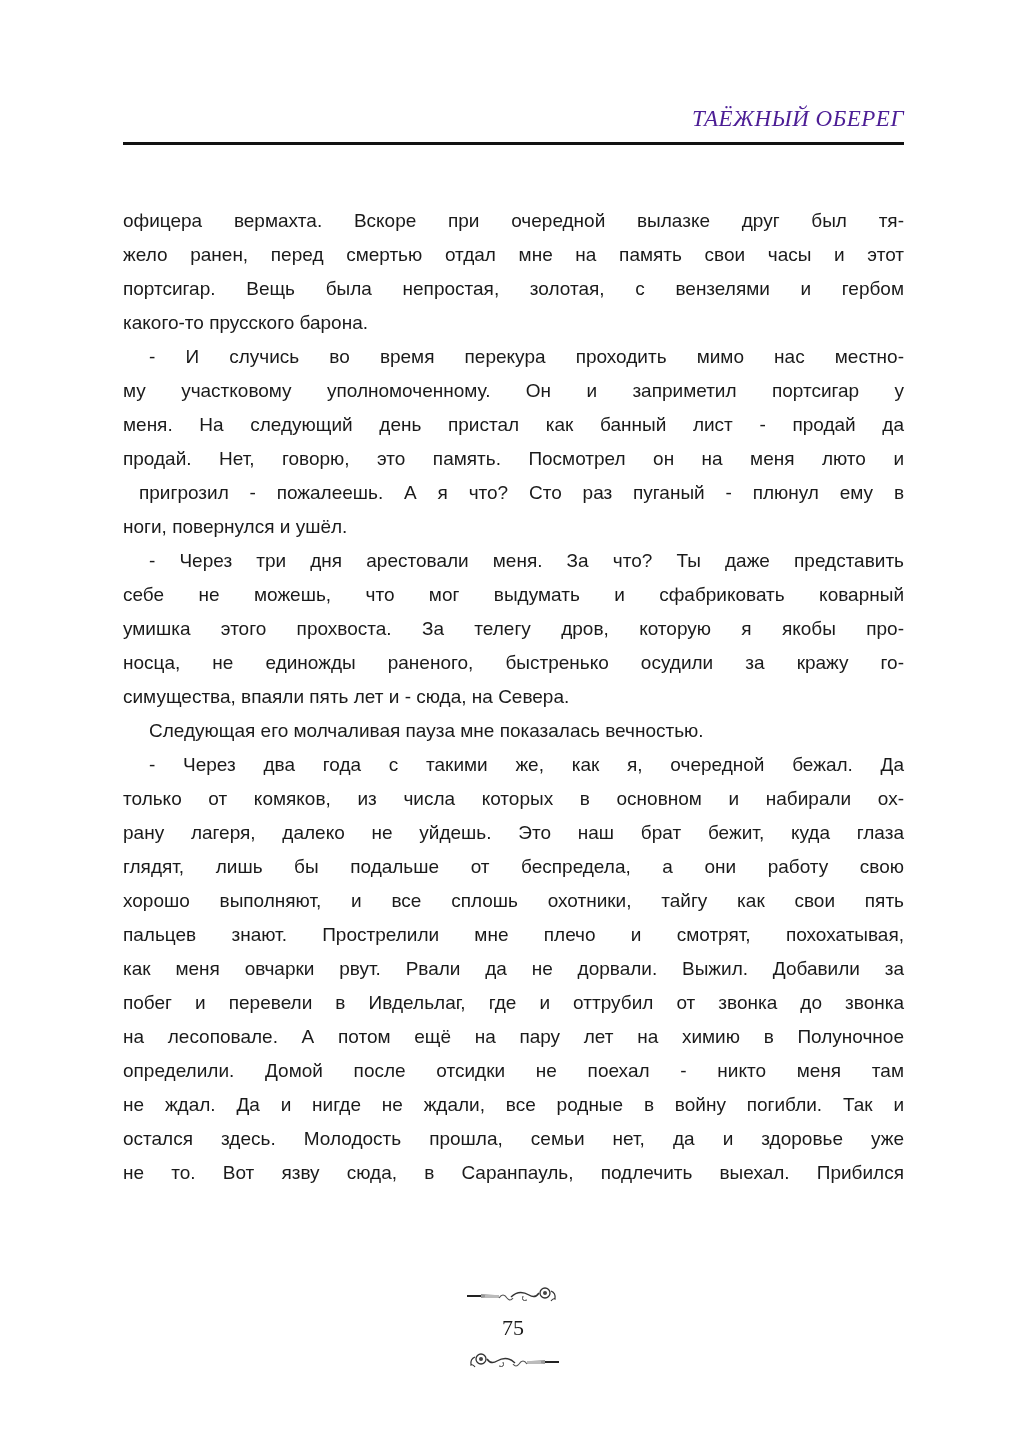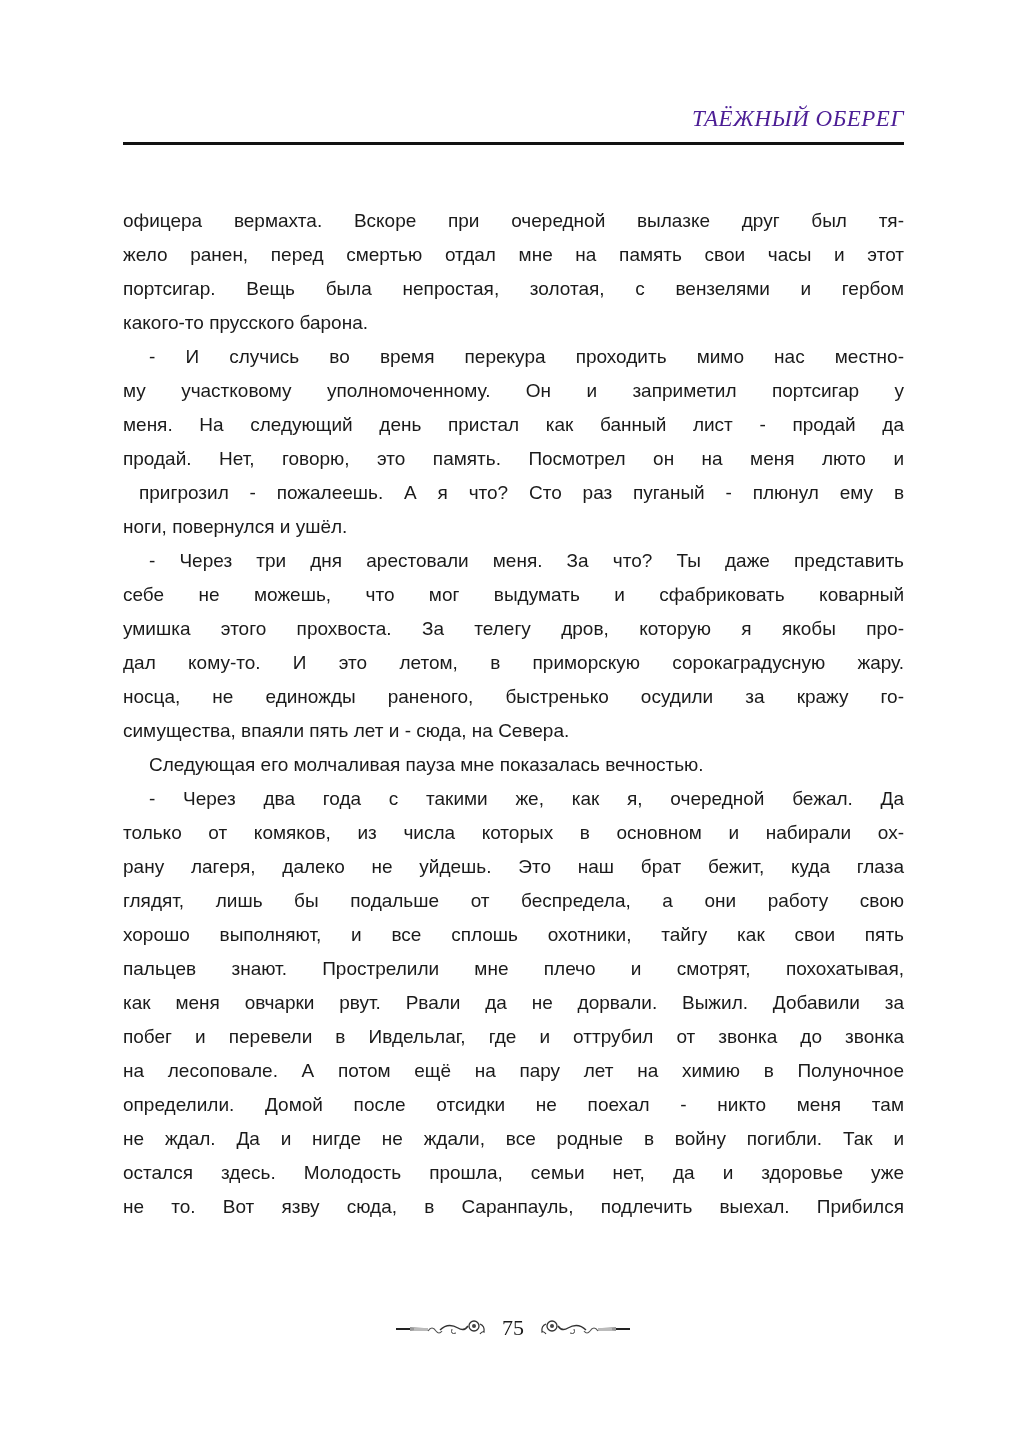--- a/index.html
+++ b/index.html
@@ -60,20 +60,21 @@
     .footer {
       position: absolute;
       left: 0;
       top: 1308px;
       width: 1026px;
       height: 40px;
       display: flex;
       align-items: center;
       justify-content: center;
       gap: 8px;
+      flex-direction: column;
     }
     .page-number {
       font-family: "Liberation Serif", "DejaVu Serif", serif;
       font-size: 22px;
       color: #1a1a1a;
       padding: 0 4px;
     }
     .ornament svg {
       display: block;
     }
@@ -92,21 +93,20 @@
       <span class="line last">какого-то прусского барона.</span>
       <span class="line indent" style="display: block; word-spacing: 10.8889px;">- И случись во время перекура проходить мимо нас местно-</span>
       <span class="line" style="display: block; word-spacing: 10.7143px;">му участковому уполномоченному. Он и заприметил портсигар у</span>
       <span class="line" style="display: block; word-spacing: 7.9px;">меня. На следующий день пристал как банный лист - продай да</span>
       <span class="line" style="display: block; word-spacing: 8.9px;">продай. Нет, говорю, это память. Посмотрел он на меня люто и</span>
       <span class="line" style="display: block; word-spacing: 5.41667px; margin-left: 16px;">пригрозил - пожалеешь. А я что? Сто раз пуганый - плюнул ему в</span>
       <span class="line last">ноги, повернулся и ушёл.</span>
       <span class="line indent" style="display: block; word-spacing: 5.4px;">- Через три дня арестовали меня. За что? Ты даже представить</span>
       <span class="line" style="display: block; word-spacing: 12.875px;">себе не можешь, что мог выдумать и сфабриковать коварный</span>
       <span class="line" style="display: block; word-spacing: 10.4444px;">умишка этого прохвоста. За телегу дров, которую я якобы про-</span>
-      <span class="line" style="display: block; word-spacing: 10.25px;">дал кому-то. И это летом, в приморскую сорокаградусную жару.</span>
       <span class="line" style="display: block; word-spacing: 10px;">носца, не единожды раненого, быстренько осудили за кражу го-</span>
       <span class="line last">симущества, впаяли пять лет и - сюда, на Севера.</span>
       <span class="line indent last">Следующая его молчаливая пауза мне показалась вечностью.</span>
       <span class="line indent" style="display: block; word-spacing: 9.5px;">-  Через два года с такими же, как я, очередной бежал. Да</span>
       <span class="line" style="display: block; word-spacing: 7.9px;">только от комяков, из числа которых в основном и набирали ох-</span>
       <span class="line" style="display: block; word-spacing: 8.1px;">рану лагеря, далеко не уйдешь. Это наш брат бежит, куда глаза</span>
       <span class="line" style="display: block; word-spacing: 12px;">глядят, лишь бы подальше от беспредела, а они работу свою</span>
       <span class="line" style="display: block; word-spacing: 9.77778px;">хорошо выполняют, и все сплошь охотники, тайгу как свои пять</span>
       <span class="line" style="display: block; word-spacing: 10.7143px;">пальцев знают. Прострелили мне плечо и смотрят, похохатывая,</span>
       <span class="line" style="display: block; word-spacing: 5.7px;">как меня овчарки рвут. Рвали да не дорвали. Выжил. Добавили за</span>

